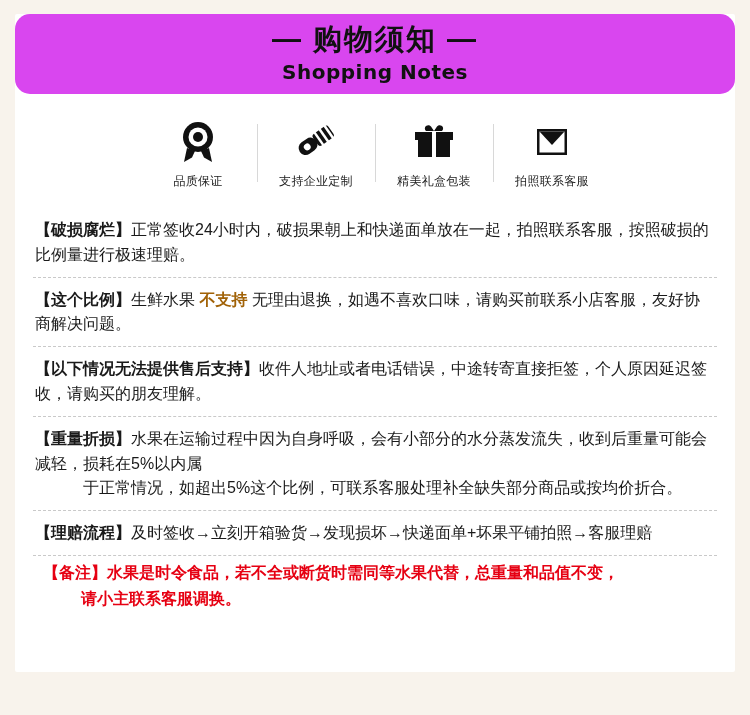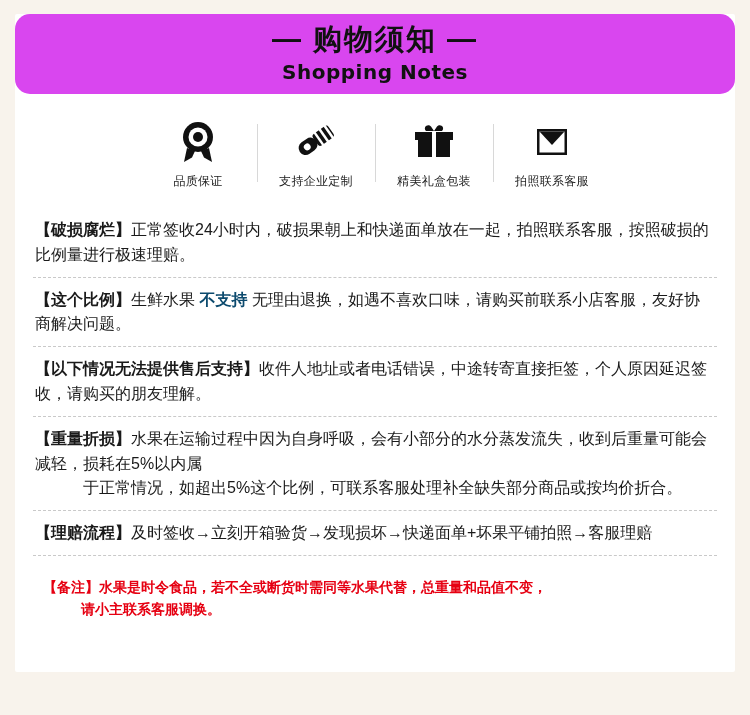--- a/index.html
+++ b/index.html
@@ -99,30 +99,30 @@
     line-height: 1.55;
     color: #1a1a1a;
   }
   .rule:last-of-type {
     border-bottom: 1px dashed #c9c9c9;
   }
   .rule .tag {
     font-weight: bold;
   }
   .rule .hl {
-    color: #0c4a6e;
+    color: #a16207;
     font-weight: bold;
   }
   .rule .indent {
     display: block;
     padding-left: 48px;
   }
   .note {
-    margin: 20px 10px 0 10px;
-    font-size: 14px;
+    margin: 4px 10px 0 10px;
+    font-size: 16px;
     font-weight: bold;
     color: #e60012;
     line-height: 1.6;
     text-align: left;
   }
   .note .note-line2 {
     display: block;
     padding-left: 38px;
   }
 </style>

